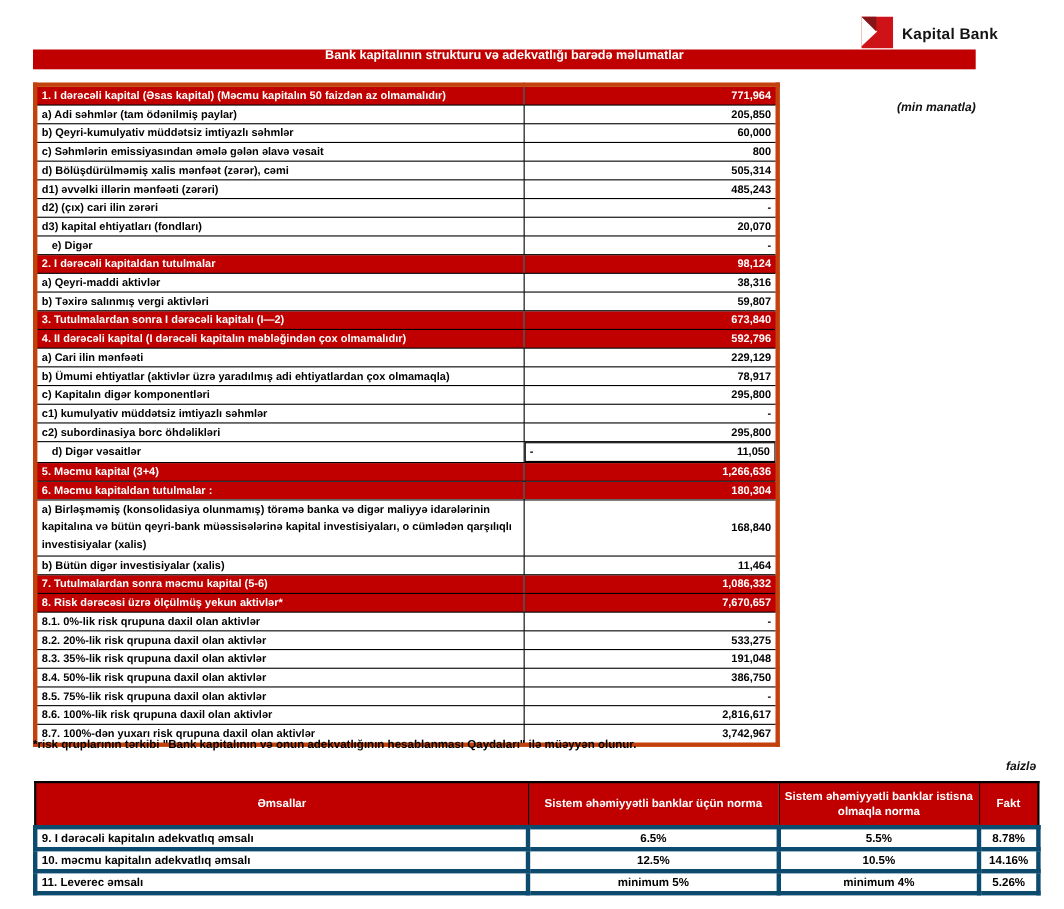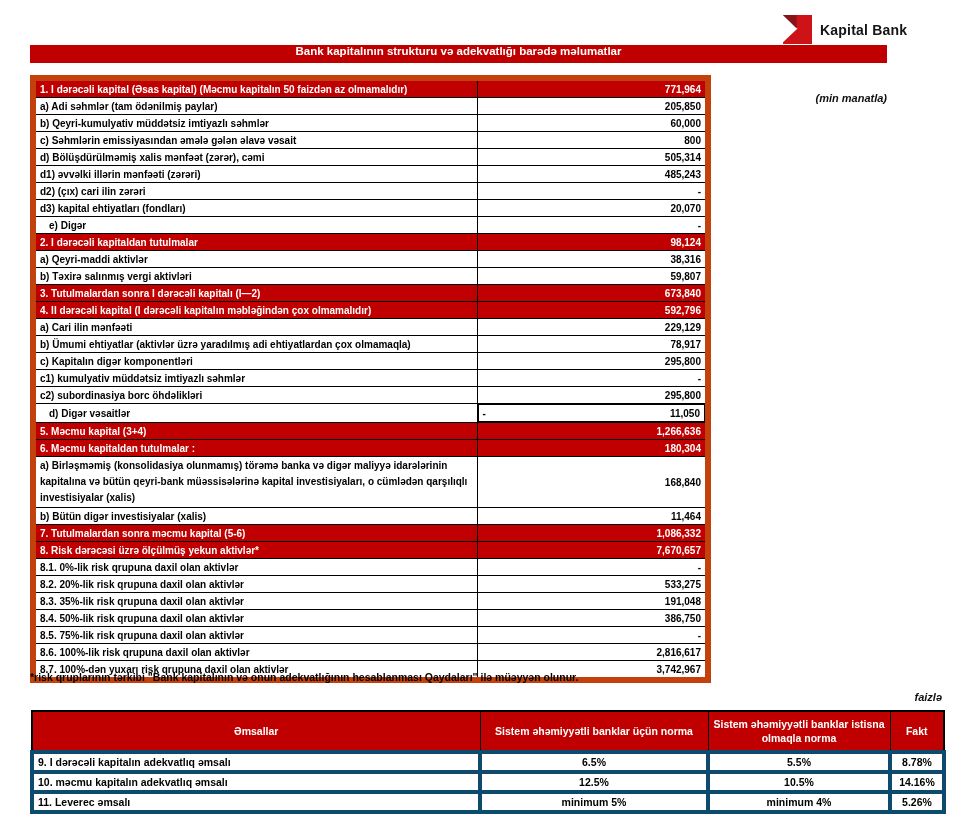--- a/index.html
+++ b/index.html
@@ -15,21 +15,21 @@
   .title-bar { position:absolute; left:30px; top:45px; width:857px; height:18px;
     background:#c00000; color:#fff; display:flex; align-items:flex-start; justify-content:center; }
   .title-bar span { font-size:11.5px; font-weight:bold; white-space:nowrap; }
 
   .unit-note { position:absolute; left:30px; top:64px; width:857px; text-align:right;
     font-size:11px; font-style:italic; font-weight:bold; color:#111;margin-top:28px; }
 
   
   table { border-collapse:collapse; }
   .main-table { position:absolute; left:30px; top:75px; width:675px; table-layout:fixed;
-    border:6px solid #c2410c; }
+    border:4px solid #c2410c; }
   .main-table col.c-label { width:444px; }
   .main-table col.c-value { width:231px; }
   .main-table td { border:1px solid #000; height:16px; padding:0 4px;
     font-size:10px; font-weight:bold; color:#000; line-height:15px;
     overflow:hidden; white-space:nowrap; vertical-align:middle; }
   .main-table td.lbl.ind { padding-left:13px; }
   .main-table td.val { text-align:right; }
   .main-table td.val.flex { display:flex; align-items:center; justify-content:space-between; }
   .main-table tr.section td { background:#c00000; color:#fff; }
   .main-table tr.tall td { height:50px; }

